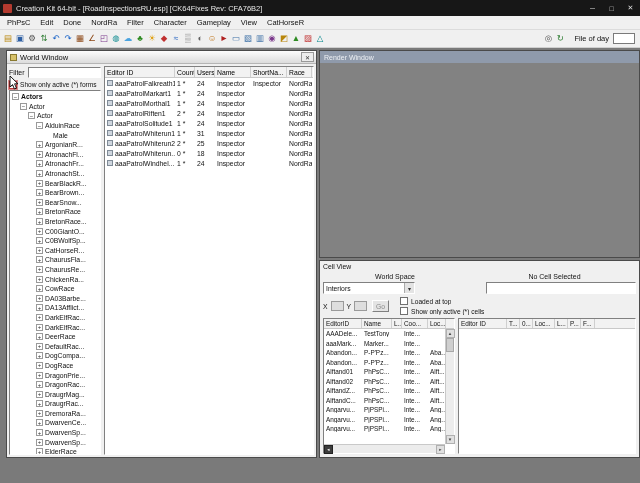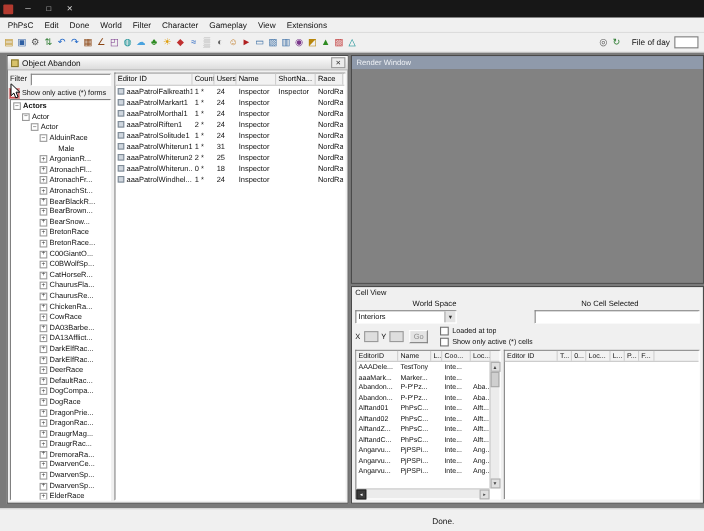--- a/index.html
+++ b/index.html
@@ -90,35 +90,36 @@
 
   .cursor{position:absolute;left:9px;top:76px;width:11px;height:15px;z-index:50;pointer-events:none;}
 </style>
 </head>
 <body>
 
 <div class="app">
 
   <div class="titlebar">
     <span class="app-icon"></span>
+    <span class="title-text">Creation Kit 64-bit - [RoadInspectionsRU.esp] [CK64Fixes Rev: CFA76B2]</span>
     <span class="win-btn">─</span>
     <span class="win-btn">□</span>
     <span class="win-btn">✕</span>
   </div>
 
   <div class="menubar" id="menu-items">
       <span class="menu-item">PhPsC</span>
       <span class="menu-item">Edit</span>
       <span class="menu-item">Done</span>
-      <span class="menu-item">World</span>
+      <span class="menu-item">NordRa</span>
       <span class="menu-item">Filter</span>
       <span class="menu-item">Character</span>
       <span class="menu-item">Gameplay</span>
       <span class="menu-item">View</span>
-      <span class="menu-item">Extensions</span>
+      <span class="menu-item">CatHorseR</span>
     </div>
 
   <div class="toolbar">
     <span id="tb-icons" class="tb-group">
         <span class="tb-icon" style="color: rgb(184, 134, 11);">▤</span>
         <span class="tb-icon" style="color: rgb(46, 95, 163);">▣</span>
         <span class="tb-icon" style="color: rgb(85, 85, 85);">⚙</span>
         <span class="tb-icon" style="color: rgb(46, 125, 50);">⇅</span>
         <span class="tb-icon" style="color: rgb(30, 102, 200);">↶</span>
         <span class="tb-icon" style="color: rgb(30, 102, 200);">↷</span>
@@ -151,21 +152,21 @@
       </span>
     <span class="tod-label">File of day</span>
     <input class="tod-input" value="" style="">
   </div>
 
   <div class="mdi">
 
     <div class="objwin">
       <div class="child-title">
         <span class="child-icon"></span>
-        <span class="child-title-text">Object Abandon</span>
+        <span class="child-title-text">World Window</span>
         <span class="child-close">✕</span>
       </div>
       <div class="objwin-body">
         <div class="ow-left">
           <div class="filter-row">
             <span class="filter-label">Filter</span>
             <input class="filter-input" value="" style="">
           </div>
           <div class="check-row">
             <span class="checkbox checked">
@@ -792,17 +793,14 @@
         </div>
       </div>
     </div>
 
   </div>
 
   <svg class="cursor" viewBox="0 0 11 15">
     <polygon points="1,0 1,11 3.6,8.6 5.4,13 7.4,12.1 5.6,7.8 9,7.8" fill="#ffffff" stroke="#000000" stroke-width="0.9"></polygon>
   </svg>
 
-  <div class="statusbar">
-    <span class="status-text">Done.</span>
-  </div>
 
 </div>
 
 </body></html>

